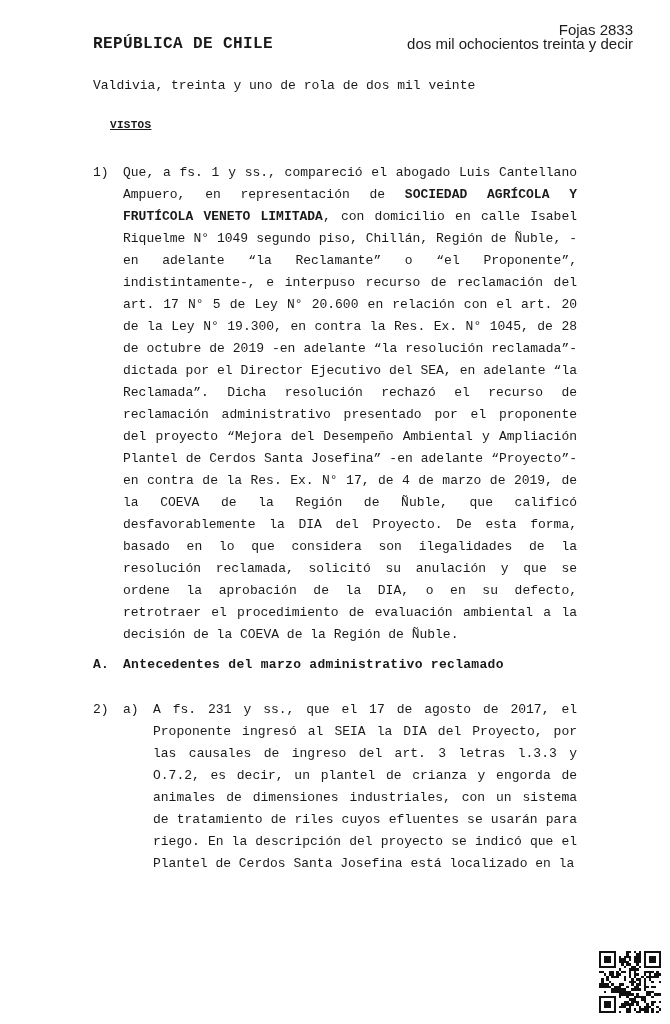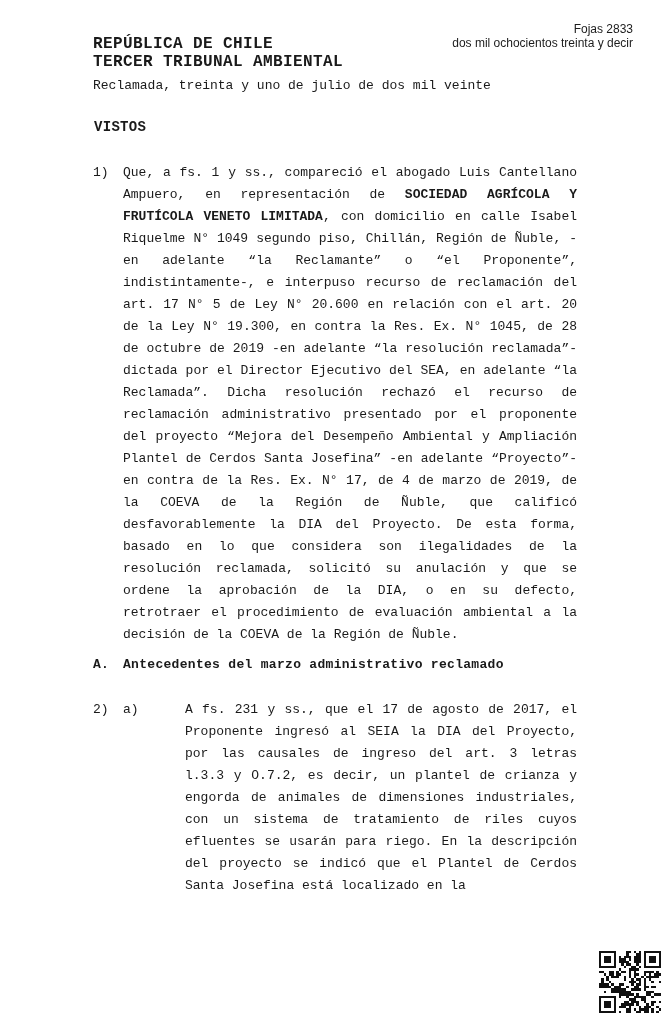--- a/index.html
+++ b/index.html
@@ -18,21 +18,21 @@
     font-family: "Liberation Mono", "DejaVu Sans Mono", monospace;
     color: #1a1a1a;
   }
   
   .fojas {
     position: absolute;
     top: 23px;
     right: 37px;
     text-align: right;
     font-family: "Liberation Sans", "DejaVu Sans", sans-serif;
-    font-size: 12px;
+    font-size: 15px;
     line-height: 13.5px;
     color: #1c1c1c;
   }
   
   .org {
     position: absolute;
     left: 93px;
     top: 36px;
     font-weight: bold;
     font-size: 16px;
@@ -42,39 +42,40 @@
   }
   .dateline {
     position: absolute;
     left: 93px;
     top: 78px;
     font-size: 13px;
     white-space: nowrap;
   }
   .vistos {
     position: absolute;
-    left: 94px;
+    left: 110px;
     top: 119px;
     font-weight: bold;
-    font-size: 14px;
+    font-size: 11px;
     letter-spacing: 0.4px;
+    text-decoration: underline;
   }
   
   .block {
     position: absolute;
     left: 93px;
     width: 484px;
     font-size: 13px;
     line-height: 22px;
   }
   .row { display: flex; align-items: flex-start; }
   .num { flex: 0 0 30px; width: 30px; }
   .col { flex: 1 1 auto; min-width: 0; font-family: Liberation Mono, monospace; }
   .jtext { text-align: justify; }
-  .sub { width: 424px; margin-left: 32px; }
+  .sub { width: 424px; }
   .heading { font-weight: bold; letter-spacing: 0.3px; }
   b { font-weight: bold; }
   
   .qr {
     position: absolute;
     left: 598px;
     top: 949px;
     width: 64px;
     height: 66px;
     background: #ffffff;
@@ -89,24 +90,23 @@
 
 <div class="page">
 
   <div class="fojas">
     <div>Fojas 2833</div>
     <div>dos mil ochocientos treinta y decir</div>
   </div>
 
   <div class="org">
     <div>REPÚBLICA DE CHILE</div>
-    <div>TERCER TRIBUNAL AMBIENTAL</div>
   </div>
 
-  <div class="dateline">Reclamada, treinta y uno de julio de dos mil veinte</div>
+  <div class="dateline">Valdivia, treinta y uno de rola de dos mil veinte</div>
 
   <div class="vistos heading">VISTOS</div>
 
   <div class="block" style="top:162px;">
     <div class="row">
       <div class="num">1)</div>
       <div class="col jtext"><span>Que, a fs. 1 y ss., compareció el abogado Luis Cantellano Ampuero, en representación de </span><b>SOCIEDAD AGRÍCOLA Y FRUTÍCOLA VENETO LIMITADA</b><span>, con domicilio en calle Isabel Riquelme N° 1049 segundo piso, Chillán, Región de Ñuble, -en adelante “la Reclamante” o “el Proponente”, indistintamente-, e interpuso recurso de reclamación del art. 17 N° 5 de Ley N° 20.600 en relación con el art. 20 de la Ley N° 19.300, en contra la Res. Ex. N° 1045, de 28 de octubre de 2019 -en adelante “la resolución reclamada”- dictada por el Director Ejecutivo del SEA, en adelante “la Reclamada”. Dicha resolución rechazó el recurso de reclamación administrativo presentado por el proponente del proyecto “Mejora del Desempeño Ambiental y Ampliación Plantel de Cerdos Santa Josefina” -en adelante “Proyecto”- en contra de la Res. Ex. N° 17, de 4 de marzo de 2019, de la COEVA de la Región de Ñuble, que calificó desfavorablemente la DIA del Proyecto. De esta forma, basado en lo que considera son ilegalidades de la resolución reclamada, solicitó su anulación y que se ordene la aprobación de la DIA, o en su defecto, retrotraer el procedimiento de evaluación ambiental a la decisión de la COEVA de la Región de Ñuble.</span></div>
     </div>
   </div>
 

